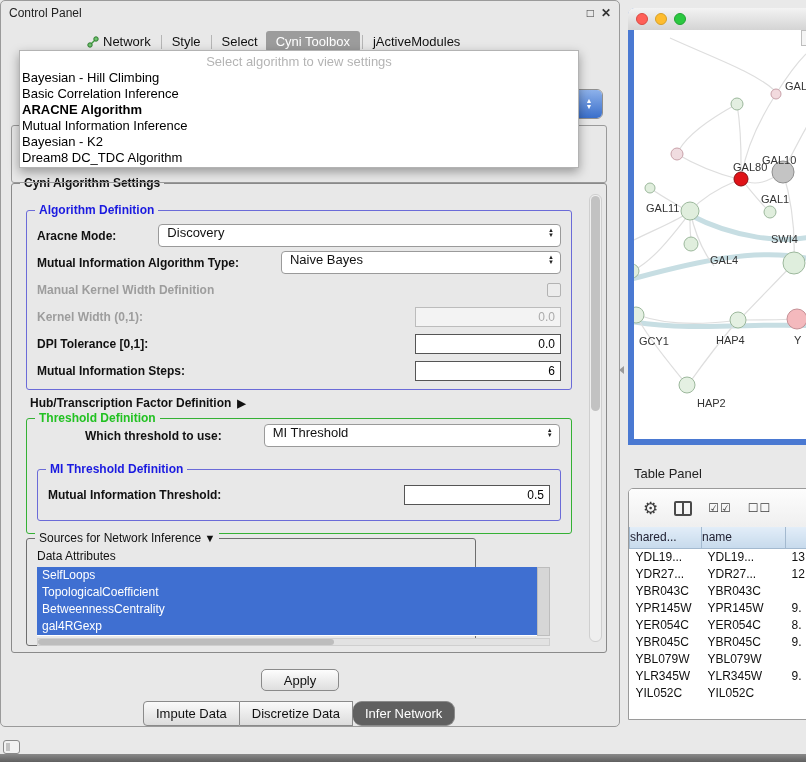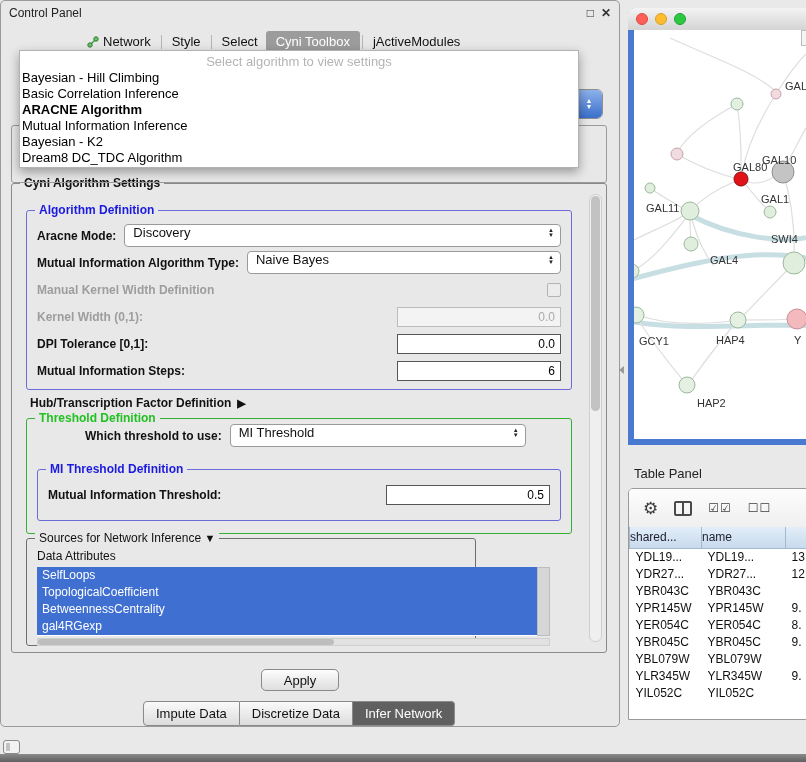--- a/index.html
+++ b/index.html
@@ -54,33 +54,33 @@
     padding:0 4px; font-size:12px; font-weight:bold; white-space:nowrap; }
   #settings-box{ left:10px; top:182px; width:596px; height:470px; }
   #algo-box{ left:14px; top:26px; width:546px; height:180px; border-color:#6b6bd8; }
   #algo-box>.legend{ color:#1a1ae0; }
   #threshold-box{ left:14px; top:234px; width:546px; height:116px; border-color:#35b135; }
   #threshold-box>.legend{ color:#22c122; }
   #mi-box{ left:10px; top:50px; width:524px; height:52px; border-color:#6b6bd8; }
   #mi-box>.legend{ color:#1a1ae0; }
   #sources-box{ left:14px; top:354px; width:450px; height:108px; border-color:#6e6e6e; }
 
-  .frow{ display:flex; align-items:center; height:25px; margin:2px 10px; }
+  .frow{ display:flex; align-items:center; height:25px; margin:2px 10px;gap:34px; }
   .frow:first-of-type{ margin-top:12px; }
   .flabel{ font-weight:bold; font-size:12px; color:#111; white-space:nowrap; }
   .flabel.disabled{ color:#9d9d9d; }
   .spacer{ flex:1; }
 
   .combo{ display:flex; align-items:center; background:#fff; border:1px solid #9a9a9a;
     border-radius:4px; height:23px; padding:0 6px 6px 8px; font-size:13px; flex:1; margin-left:8px; }
   .combo-arrows{ margin-left:auto; display:flex; flex-direction:column; font-size:6px;
     line-height:5px; color:#222; padding-left:6px; }
 
   .field{ height:20px; border:1px solid #555; font-family:"Liberation Sans",sans-serif;
-    font-size:12px; text-align:right; padding:0 5px; background:#fff; width:164px; }
+    font-size:12px; text-align:right; padding:0 5px; background:#fff; width:146px; }
   .field.disabled{ border-color:#bcbcbc; color:#ababab; background:#f3f3f3; }
   .cb{ width:14px; height:14px; border:1px solid #b3b3b3; background:#ececec; border-radius:2px; }
 
   .hub-row{ position:absolute; left:18px; top:212px; display:flex; align-items:center; gap:6px;
     font-weight:bold; font-size:12px; }
   .tri{ font-size:11px; }
 
   .sources-sub{ position:absolute; left:10px; top:10px; font-weight:normal; font-size:12px; }
   .attr-list{ position:absolute; left:10px; top:28px; width:500px; height:69px; background:#fff; overflow:hidden; }
   .attr-item{ height:17px; line-height:17px; background:#3f6fd1; color:#fff; font-size:12px; padding-left:5px; }
@@ -96,21 +96,21 @@
 
   .apply-btn{ position:absolute; left:260px; top:668px; width:78px; height:22px;
     background:linear-gradient(#fdfdfd,#dedede); border:1px solid #8a8a8a; border-radius:5px;
     font-size:13px; display:flex; align-items:center; justify-content:center; }
 
   .bottom-tabs{ position:absolute; left:142px; top:700px; display:flex; }
   .btab{ padding:4px 12px; font-size:13px; background:linear-gradient(#fafafa,#dcdcdc);
     border:1px solid #8a8a8a; border-left-width:0; white-space:nowrap; }
   .btab:first-child{ border-left-width:1px; border-radius:4px 0 0 4px; }
   .btab:last-child{ border-radius:0 4px 4px 0; }
-  .btab.selected{ background:#606060; color:#fff; }
+  .btab.selected{ background:#606060; color:#fff;border-radius:9px; }
 
   
   #network-window{ position:absolute; left:628px; top:8px; width:192px; height:437px;
     background:#4a79d2; border-radius:7px 7px 0 0; }
   .nw-titlebar{ height:22px; background:linear-gradient(#f3f3f3,#d4d4d4);
     border-radius:6px 6px 0 0; display:flex; align-items:center; padding-left:8px; gap:7px; }
   .tl{ width:12px; height:12px; border-radius:50%; }
   .tl.red{ background:#ff5f57; border:1px solid #d94a43; }
   .tl.yellow{ background:#febc2e; border:1px solid #d6a027; }
   .tl.green{ background:#2bc840; border:1px solid #22a334; }

